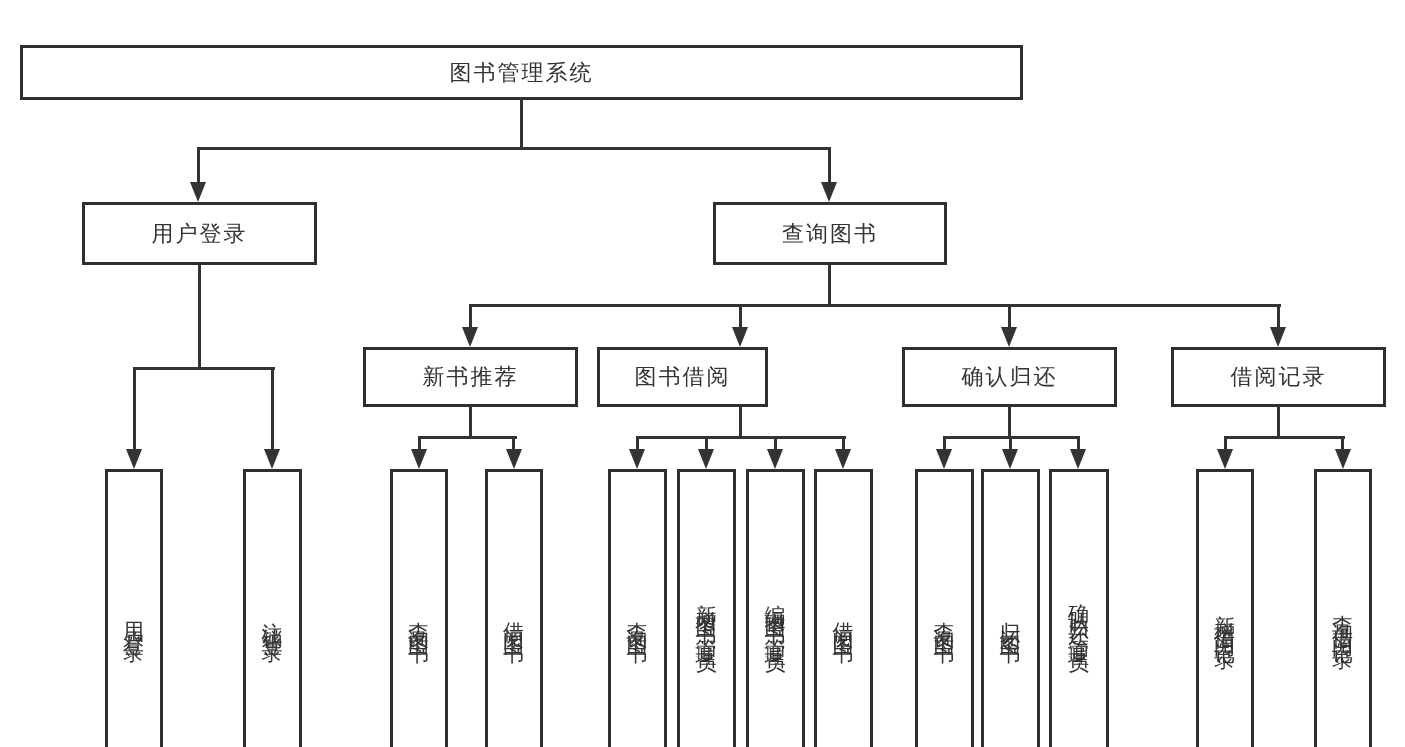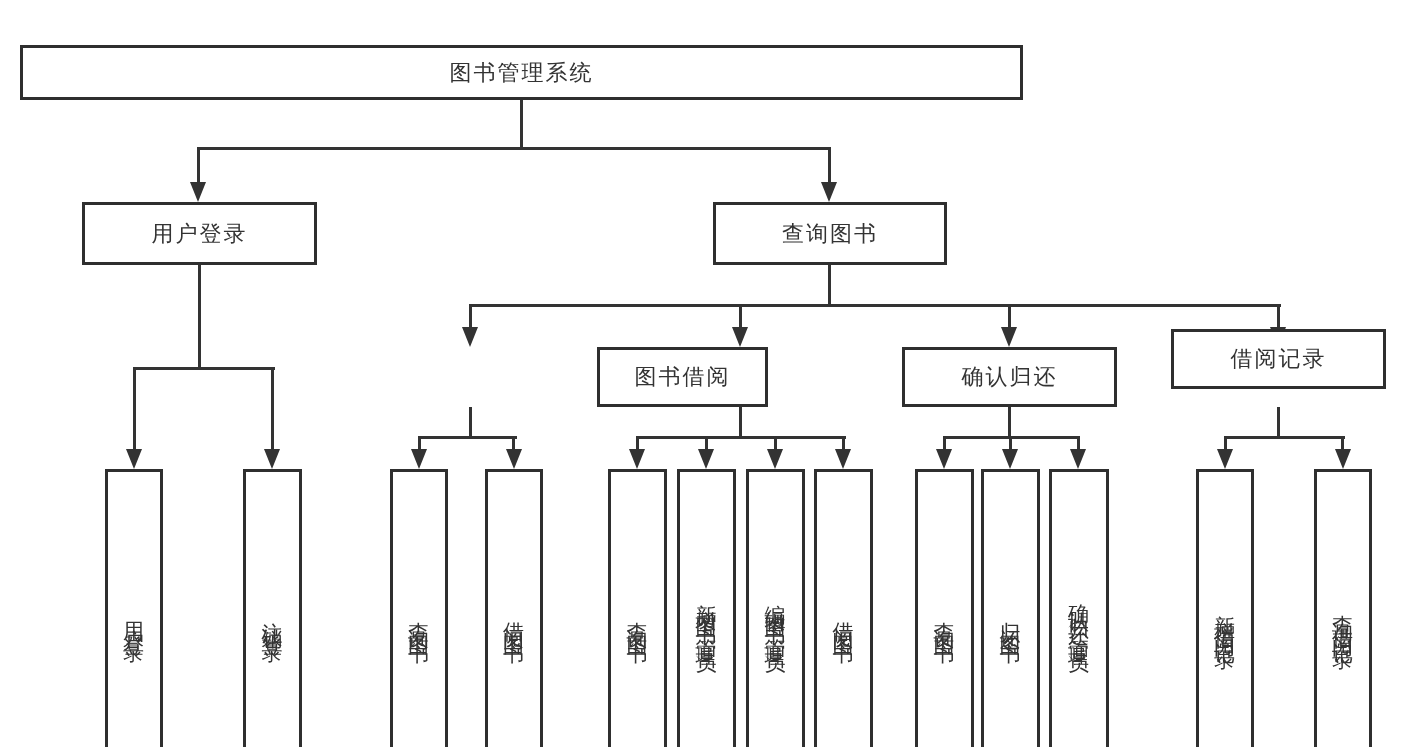--- a/index.html
+++ b/index.html
@@ -84,27 +84,30 @@
   <div class="hline" style="left:469px;top:272px;width:812px;"></div>
   <div class="vline" style="left:469px;top:272px;height:26px;"></div>
   <div class="arrow" style="left:462px;top:295px;"></div>
   <div class="vline" style="left:739px;top:272px;height:26px;"></div>
   <div class="arrow" style="left:732px;top:295px;"></div>
   <div class="vline" style="left:1008px;top:272px;height:26px;"></div>
   <div class="arrow" style="left:1001px;top:295px;"></div>
   <div class="vline" style="left:1277px;top:272px;height:26px;"></div>
   <div class="arrow" style="left:1270px;top:295px;"></div>
 
+  <div class="box" style="left:363px;top:315px;width:215px;height:60px;">
+    <span class="hlabel">新书推荐</span>
+  </div>
   <div class="box" style="left:597px;top:315px;width:171px;height:60px;">
     <span class="hlabel">图书借阅</span>
   </div>
   <div class="box" style="left:902px;top:315px;width:215px;height:60px;">
     <span class="hlabel">确认归还</span>
   </div>
-  <div class="box" style="left:1171px;top:297px;width:215px;height:60px;">
+  <div class="box" style="left:1171px;top:315px;width:215px;height:60px;">
     <span class="hlabel">借阅记录</span>
   </div>
 
   <div class="vline" style="left:469px;top:375px;height:32px;"></div>
   <div class="hline" style="left:418px;top:404px;width:99px;"></div>
   <div class="vline" style="left:418px;top:404px;height:15px;"></div>
   <div class="arrow" style="left:411px;top:417px;"></div>
   <div class="vline" style="left:512px;top:404px;height:15px;"></div>
   <div class="arrow" style="left:506px;top:417px;"></div>
 

